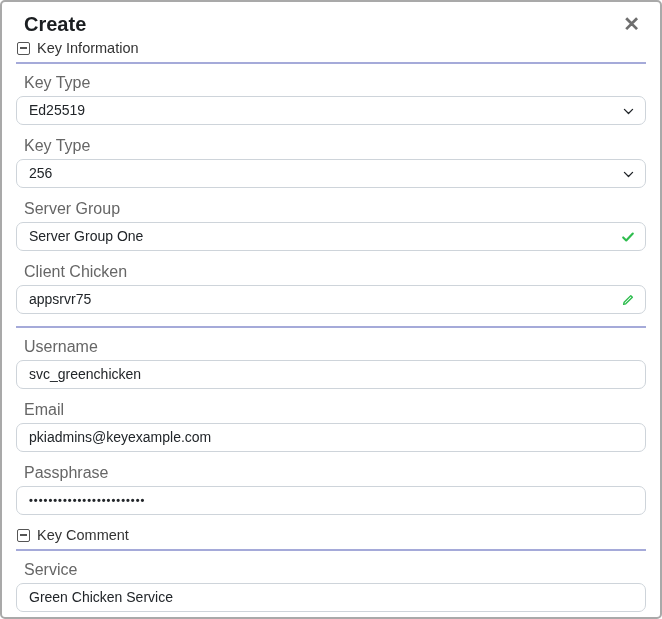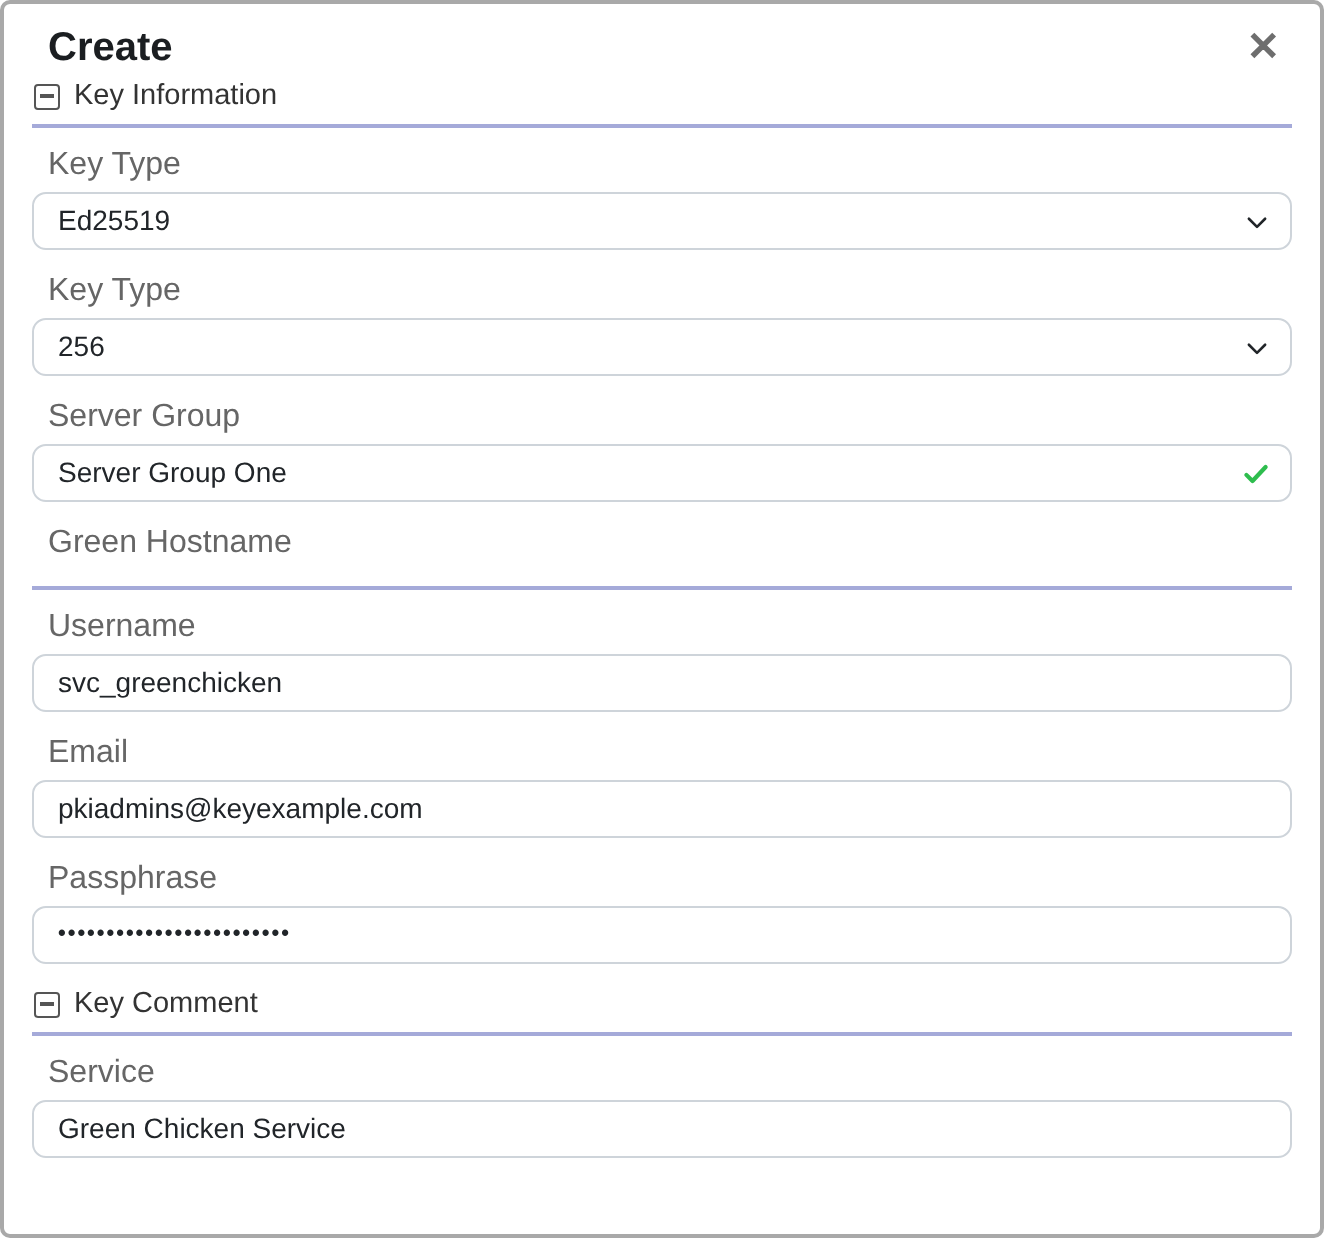--- a/index.html
+++ b/index.html
@@ -160,21 +160,29 @@
       <input class="text-input" type="text" value="Server Group One" style="">
       <span class="input-icon">
         <svg width="14" height="14" viewBox="0 0 16 16">
             <polyline points="2.5,8.5 6,12 13.5,4" fill="none" stroke="#2ebd4e" stroke-width="2.4" stroke-linecap="round" stroke-linejoin="round"></polyline>
           </svg>
       </span>
     </div>
   </div>
 
   <div class="field">
-    <label class="field-label">Green Hostname</label>
+    <label class="field-label">Client Chicken</label>
+    <div class="input-wrap">
+      <input class="text-input" type="text" value="appsrvr75" style="">
+      <span class="input-icon">
+        <svg width="14" height="14" viewBox="0 0 16 16">
+            <path d="M3 13 L3.6 10.6 L11.2 3 L13 4.8 L5.4 12.4 Z" fill="none" stroke="#2ebd4e" stroke-width="1.6" stroke-linejoin="round"></path>
+          </svg>
+      </span>
+    </div>
   </div>
 
   <hr class="section-rule">
 
   <div class="field">
     <label class="field-label">Username</label>
     <div class="input-wrap">
       <input class="text-input" type="text" value="svc_greenchicken" style="">
     </div>
   </div>

